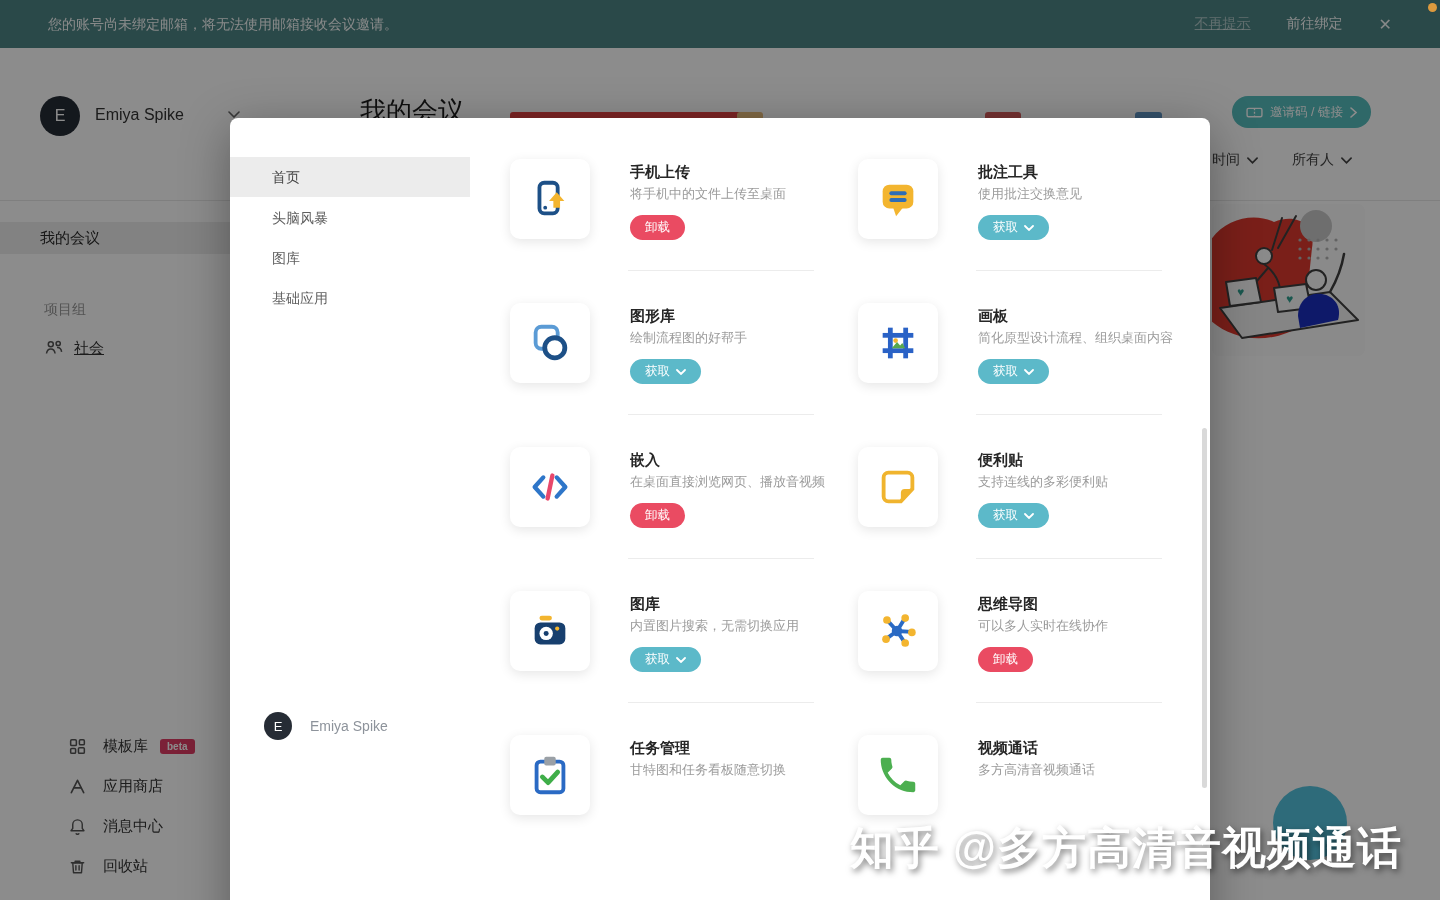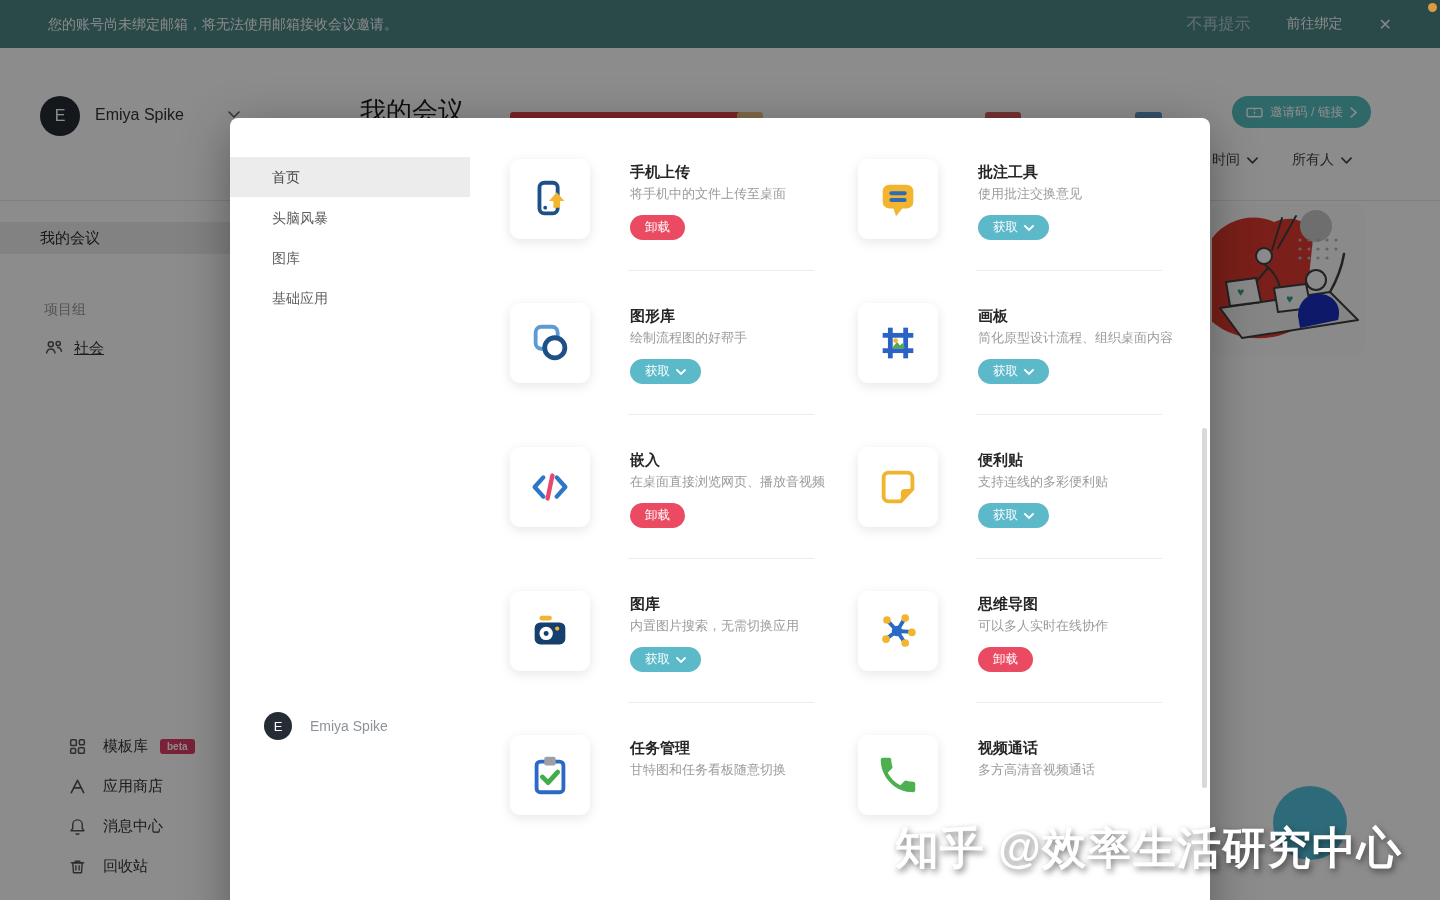--- a/index.html
+++ b/index.html
@@ -7,21 +7,21 @@
   body { font-family:"Liberation Sans","DejaVu Sans",sans-serif; }
   #screen { position:relative; width:1440px; height:900px; background:#fff; overflow:hidden; }
 
   
   #base { position:absolute; inset:0; z-index:1; background:#fff; }
 
   
   .topbar { position:absolute; left:0; top:0; width:1440px; height:48px; background:#4e8585; }
   .topbar-msg { position:absolute; left:48px; top:0; line-height:48px; font-size:14px; color:rgba(255,255,255,.95); }
   .topbar-right { position:absolute; right:48px; top:0; height:48px; display:flex; align-items:center; gap:36px; }
-  .topbar-dismiss { font-size:16px; color:rgba(255,255,255,.55); cursor:pointer; }
+  .topbar-dismiss { font-size:14px; color:rgba(255,255,255,.55); cursor:pointer;text-decoration:underline; }
   .topbar-bind { font-size:14px; color:rgba(255,255,255,.95); cursor:pointer; }
   .topbar-close { font-size:16px; color:rgba(255,255,255,.95); cursor:pointer; }
 
   
   .avatar-main { position:absolute; left:40px; top:96px; width:40px; height:40px; border-radius:50%;
     background:#262c35; color:#fff; font-size:16px; display:flex; align-items:center; justify-content:center; }
   .user-name { position:absolute; left:95px; top:106px; font-size:16px; color:#333; }
   .user-chevron { position:absolute; left:228px; top:111px; color:#666; }
   .page-title { position:absolute; left:360px; top:94px; font-size:26px; font-weight:500; color:#1c1c1c; }
   .invite-btn { position:absolute; left:1232px; top:96px; height:32px; padding:16px 14px; border-radius:16px;
@@ -457,18 +457,18 @@
       <div class="app-desc">多方高清音视频通话</div>
     </div>
 
     <div class="m-scrollbar"></div>
   </div>
 
   <div id="watermark">
     <div class="wm-circle"></div>
     <div class="wm-text">
       <span>知乎</span>
-      <span>@效率生活研究中心</span>
+      <span>@多方高清音视频通话</span>
     </div>
   </div>
   <div id="rec-dot"></div>
 
 </div>
 
 </body></html>

